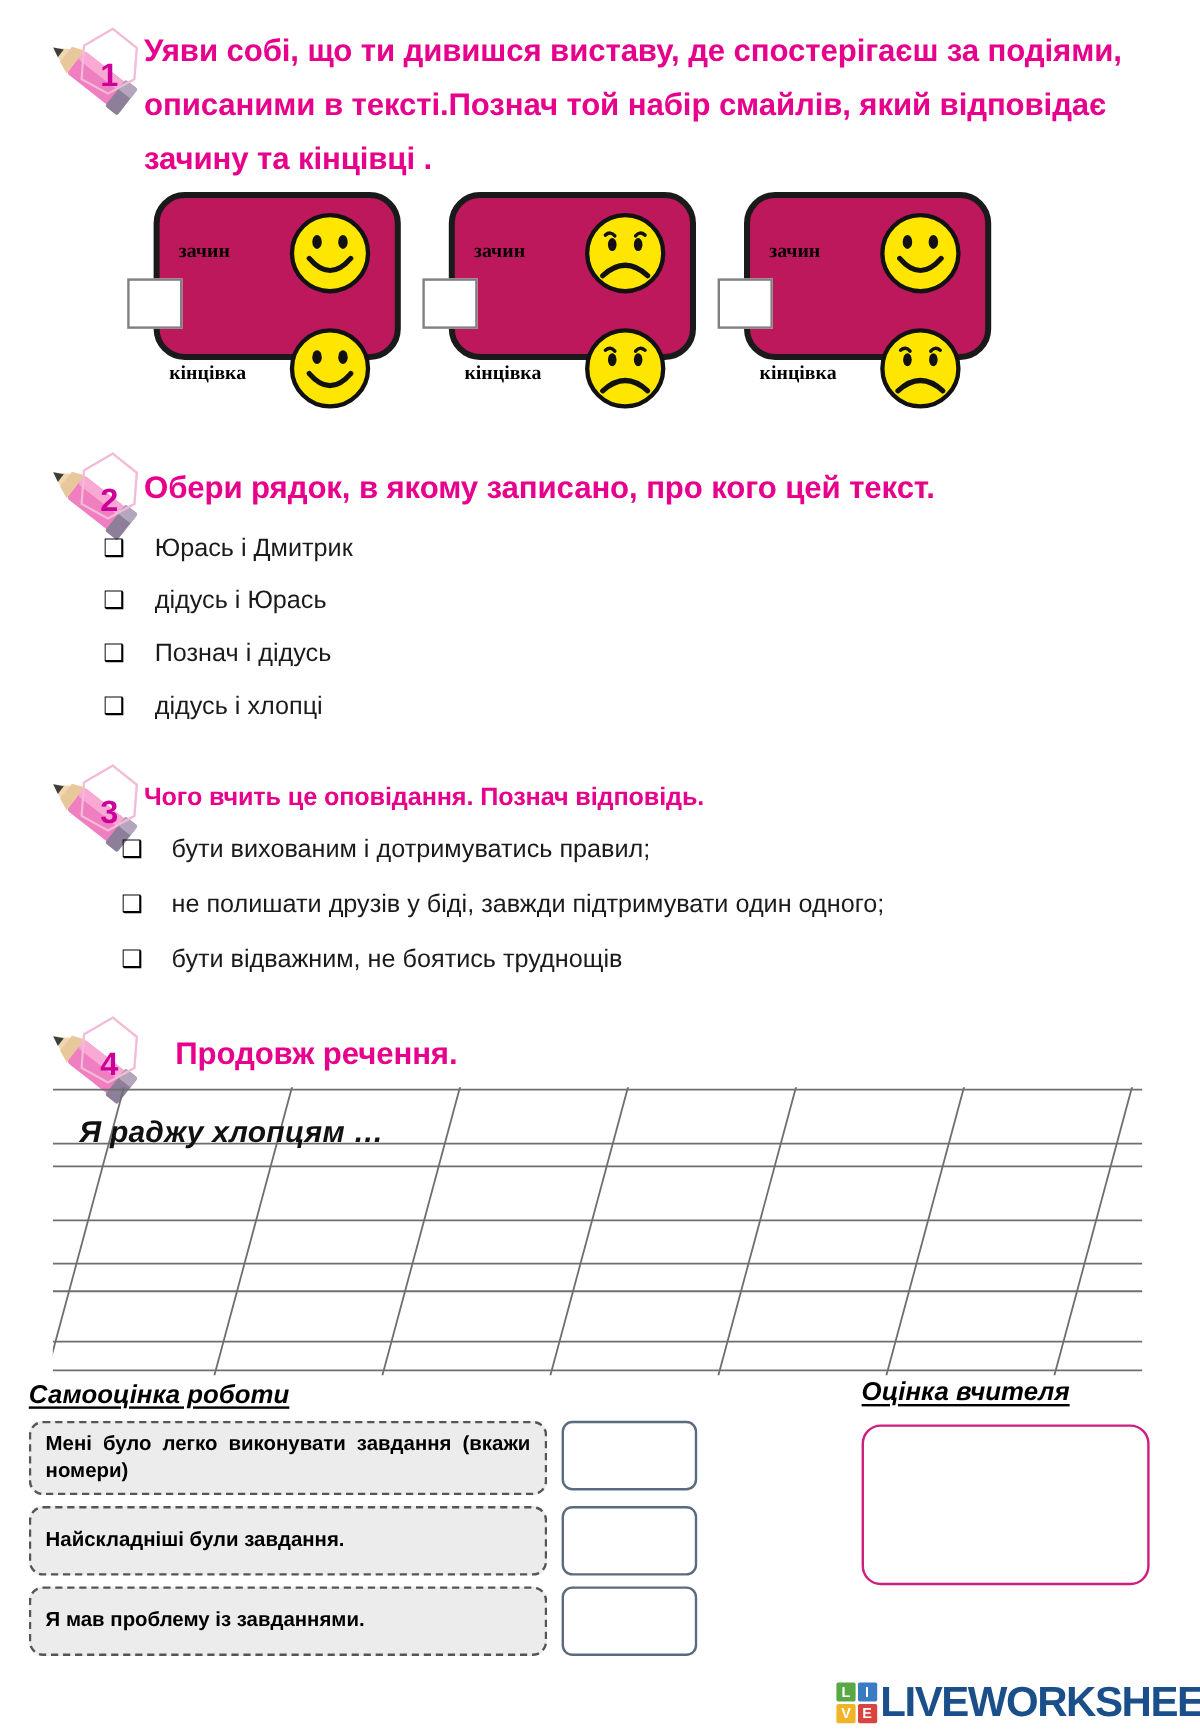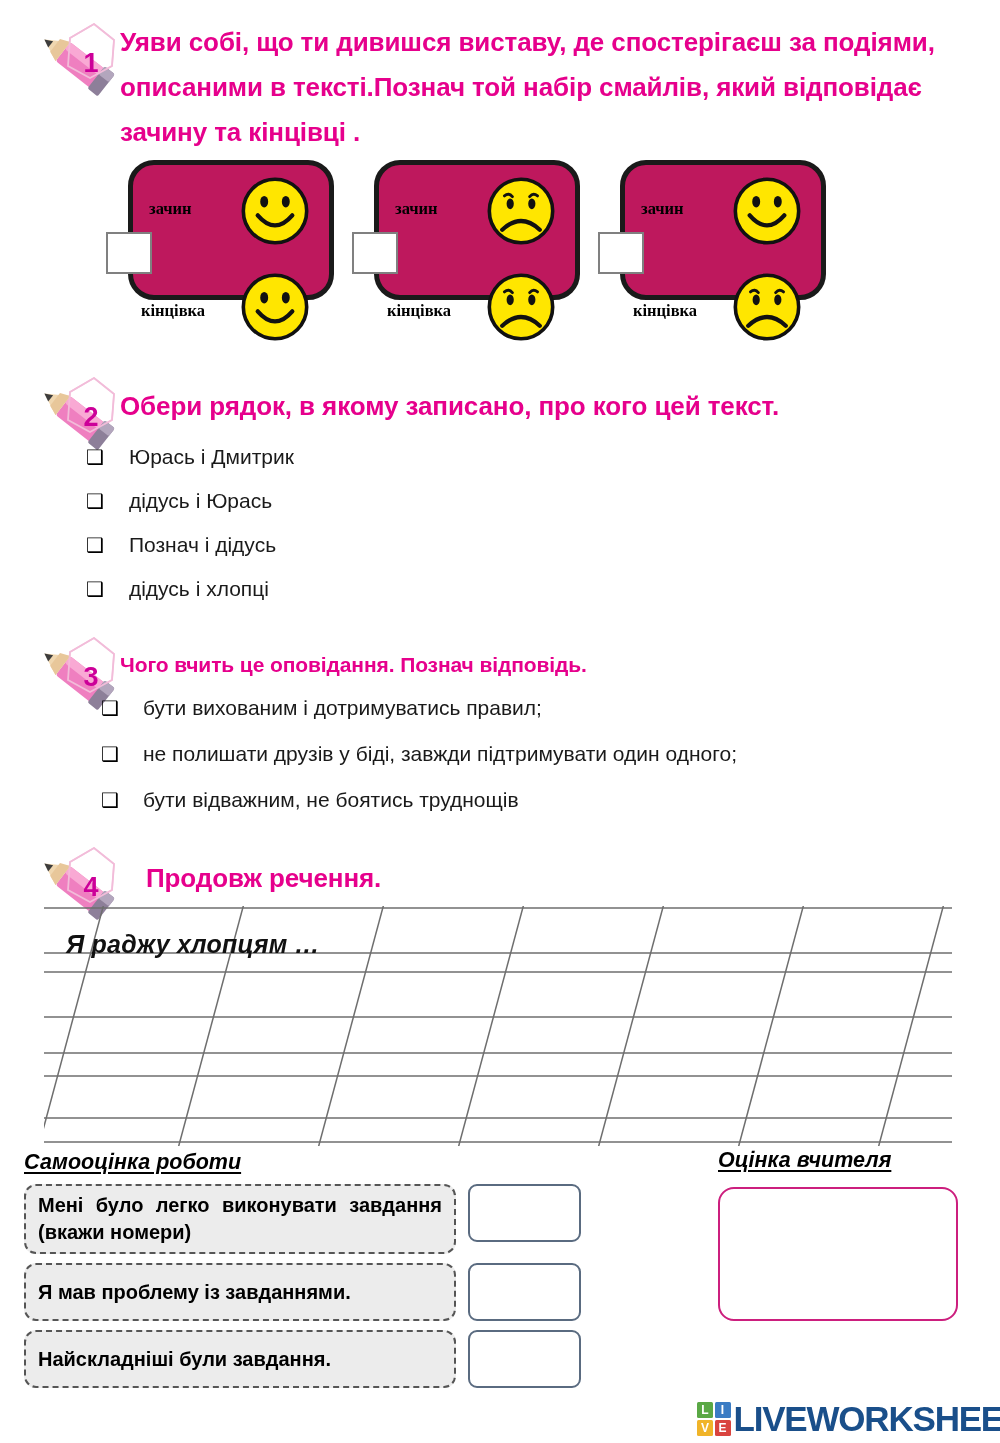--- a/index.html
+++ b/index.html
@@ -159,21 +159,21 @@
     margin-bottom: 9px;
   }
   .assess-row { display: flex; align-items: flex-start; margin-bottom: 9px; }
   .assess-stmt {
     width: 432px;
     min-height: 58px;
     border: 2px dashed #555;
     border-radius: 12px;
     background: #ececec;
     padding: 6px 12px 6px 12px;
-    font-size: 20px;
+    font-size: 17px;
     font-weight: bold;
     color: #000;
     display: flex;
     align-items: center;
     text-align: justify;
     text-align-last: justify;
     line-height: 1.35;
   }
   .assess-stmt.two-line { text-align: justify; text-align-last: left; }
   .assess-answer {
@@ -450,26 +450,26 @@
 
 <div id="self-assess">
   <div class="section-title">Самооцінка роботи</div>
 
   <div class="assess-row">
     <div class="assess-stmt two-line">Мені було легко виконувати завдання (вкажи номери)</div>
     <div class="assess-answer"></div>
   </div>
 
   <div class="assess-row">
+    <div class="assess-stmt" style="text-align-last:left;">Найскладніші були завдання.</div>
+    <div class="assess-answer"></div>
+  </div>
+
+  <div class="assess-row">
     <div class="assess-stmt" style="text-align-last:left;">Я мав  проблему із завданнями.</div>
-    <div class="assess-answer"></div>
-  </div>
-
-  <div class="assess-row">
-    <div class="assess-stmt" style="text-align-last:left;">Найскладніші були завдання.</div>
     <div class="assess-answer"></div>
   </div>
 </div>
 
 <div id="teacher-eval">
   <div class="section-title">Оцінка вчителя</div>
   <div class="teacher-box"></div>
 </div>
 
 <div id="lw-logo">

